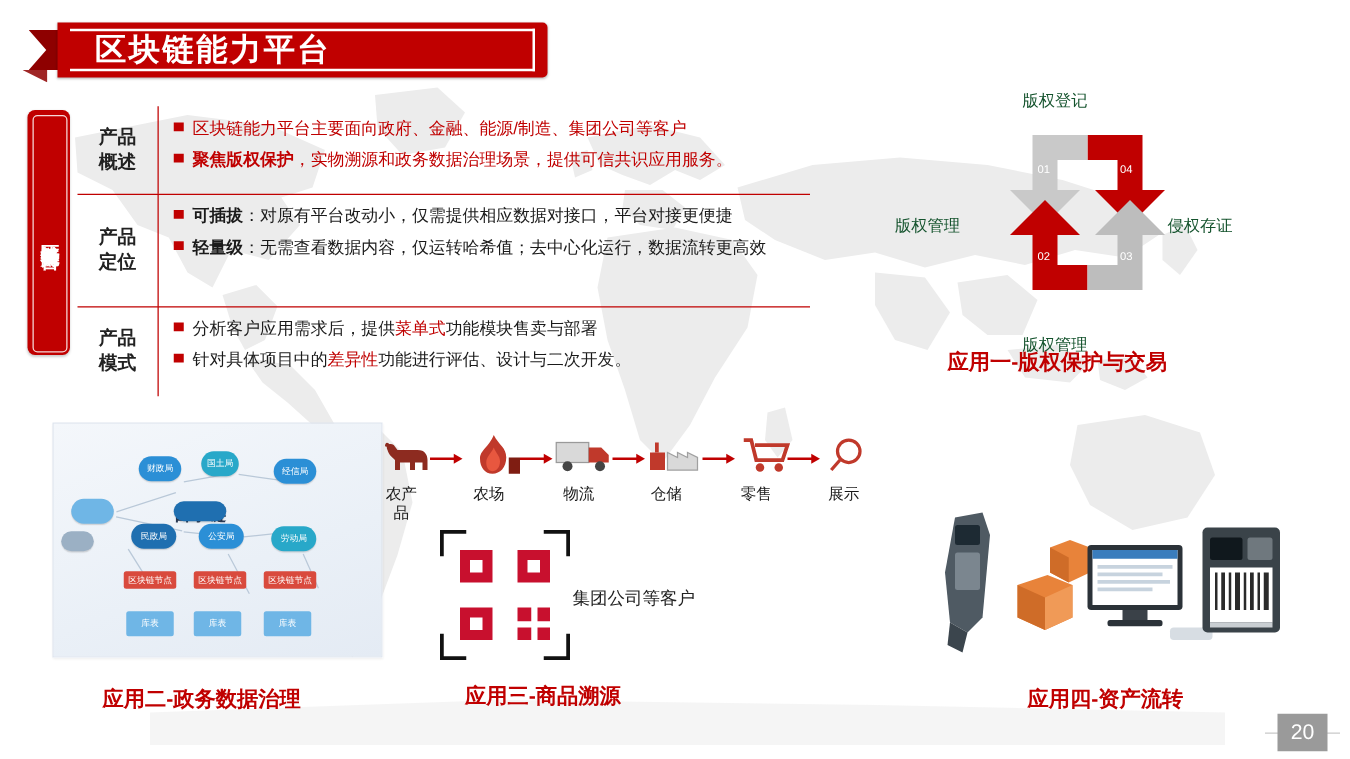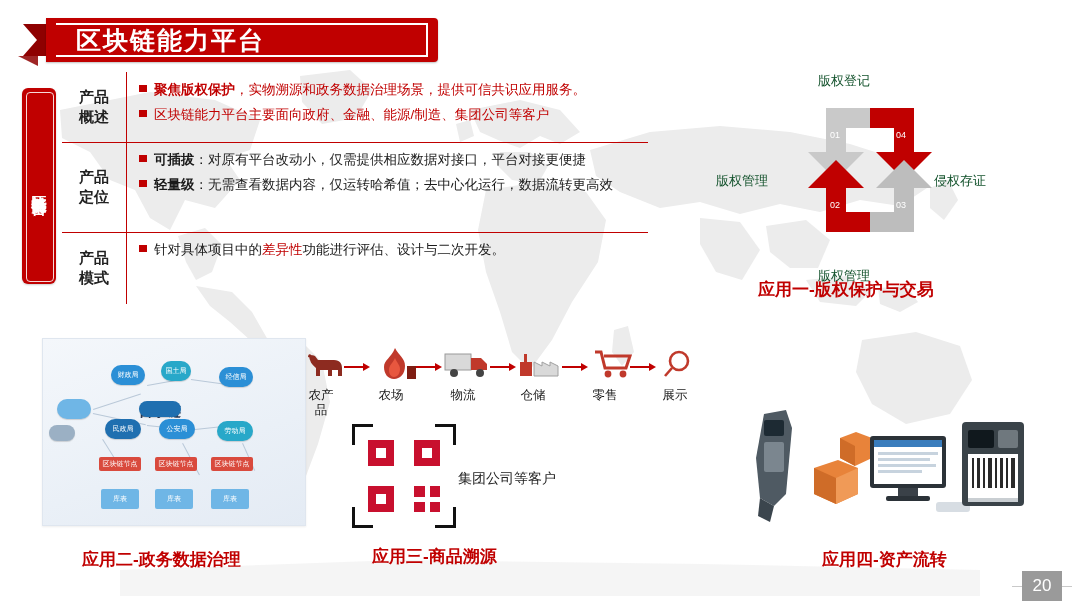--- a/index.html
+++ b/index.html
@@ -55,21 +55,21 @@
     letter-spacing:1px;
     box-shadow:0 1px 2px rgba(0,0,0,.2);
   }
   .vlabel span { writing-mode:vertical-rl; text-orientation:upright; line-height:20px; }
   .vlabel-border {
     position:absolute; left:26px; top:92px; width:26px; height:188px;
     border:1px solid rgba(255,255,255,.85); border-radius:4px;
     pointer-events:none;
   }
   
-  .tbl { position:absolute; left:62px; top:72px; width:586px; height:232px;text-decoration:underline; }
+  .tbl { position:absolute; left:62px; top:85px; width:586px; height:232px;text-decoration:underline; }
   .tbl-row { position:absolute; left:0; width:586px; display:flex; }
   .tbl-row.r1 { top:0; height:70px; }
   .tbl-row.r2 { top:70px; height:90px; }
   .tbl-row.r3 { top:160px; height:72px; }
   .cell-label {
     width:64px; flex:0 0 64px;
     display:flex; align-items:center; justify-content:center;
     color:#222; font-size:15px; font-weight:bold; line-height:20px;
     text-align:center;
     border-right:1.5px solid #c00000;
@@ -219,27 +219,27 @@
     <div class="cell-label">
       <div>
         <div>产品</div>
         <div>概述</div>
       </div>
     </div>
     <div class="cell-body">
       <div class="bullet-line">
         <div class="bull sq"></div>
         <div class="btxt">
+          <span>区块链能力平台主要面向政府、金融、能源/制造、集团公司等客户</span>
+        </div>
+      </div>
+      <div class="bullet-line">
+        <div class="bull sq"></div>
+        <div class="btxt">
           <span class="red">聚焦版权保护</span><span>，实物溯源和政务数据治理场景，提供可信共识应用服务。</span>
-        </div>
-      </div>
-      <div class="bullet-line">
-        <div class="bull sq"></div>
-        <div class="btxt">
-          <span>区块链能力平台主要面向政府、金融、能源/制造、集团公司等客户</span>
         </div>
       </div>
     </div>
   </div>
 
   <div class="tbl-row r2">
     <div class="cell-label">
       <div>
         <div>产品</div>
         <div>定位</div>
@@ -262,20 +262,26 @@
   </div>
 
   <div class="tbl-row r3">
     <div class="cell-label">
       <div>
         <div>产品</div>
         <div>模式</div>
       </div>
     </div>
     <div class="cell-body">
+      <div class="bullet-line">
+        <div class="bull sq"></div>
+        <div class="btxt">
+          <span>分析客户应用需求后，提供</span><span class="redplain">菜单式</span><span>功能模块售卖与部署</span>
+        </div>
+      </div>
       <div class="bullet-line">
         <div class="bull sq"></div>
         <div class="btxt">
           <span>针对具体项目中的</span><span class="redplain">差异性</span><span>功能进行评估、设计与二次开发。</span>
         </div>
       </div>
     </div>
   </div>
 </div>
 

